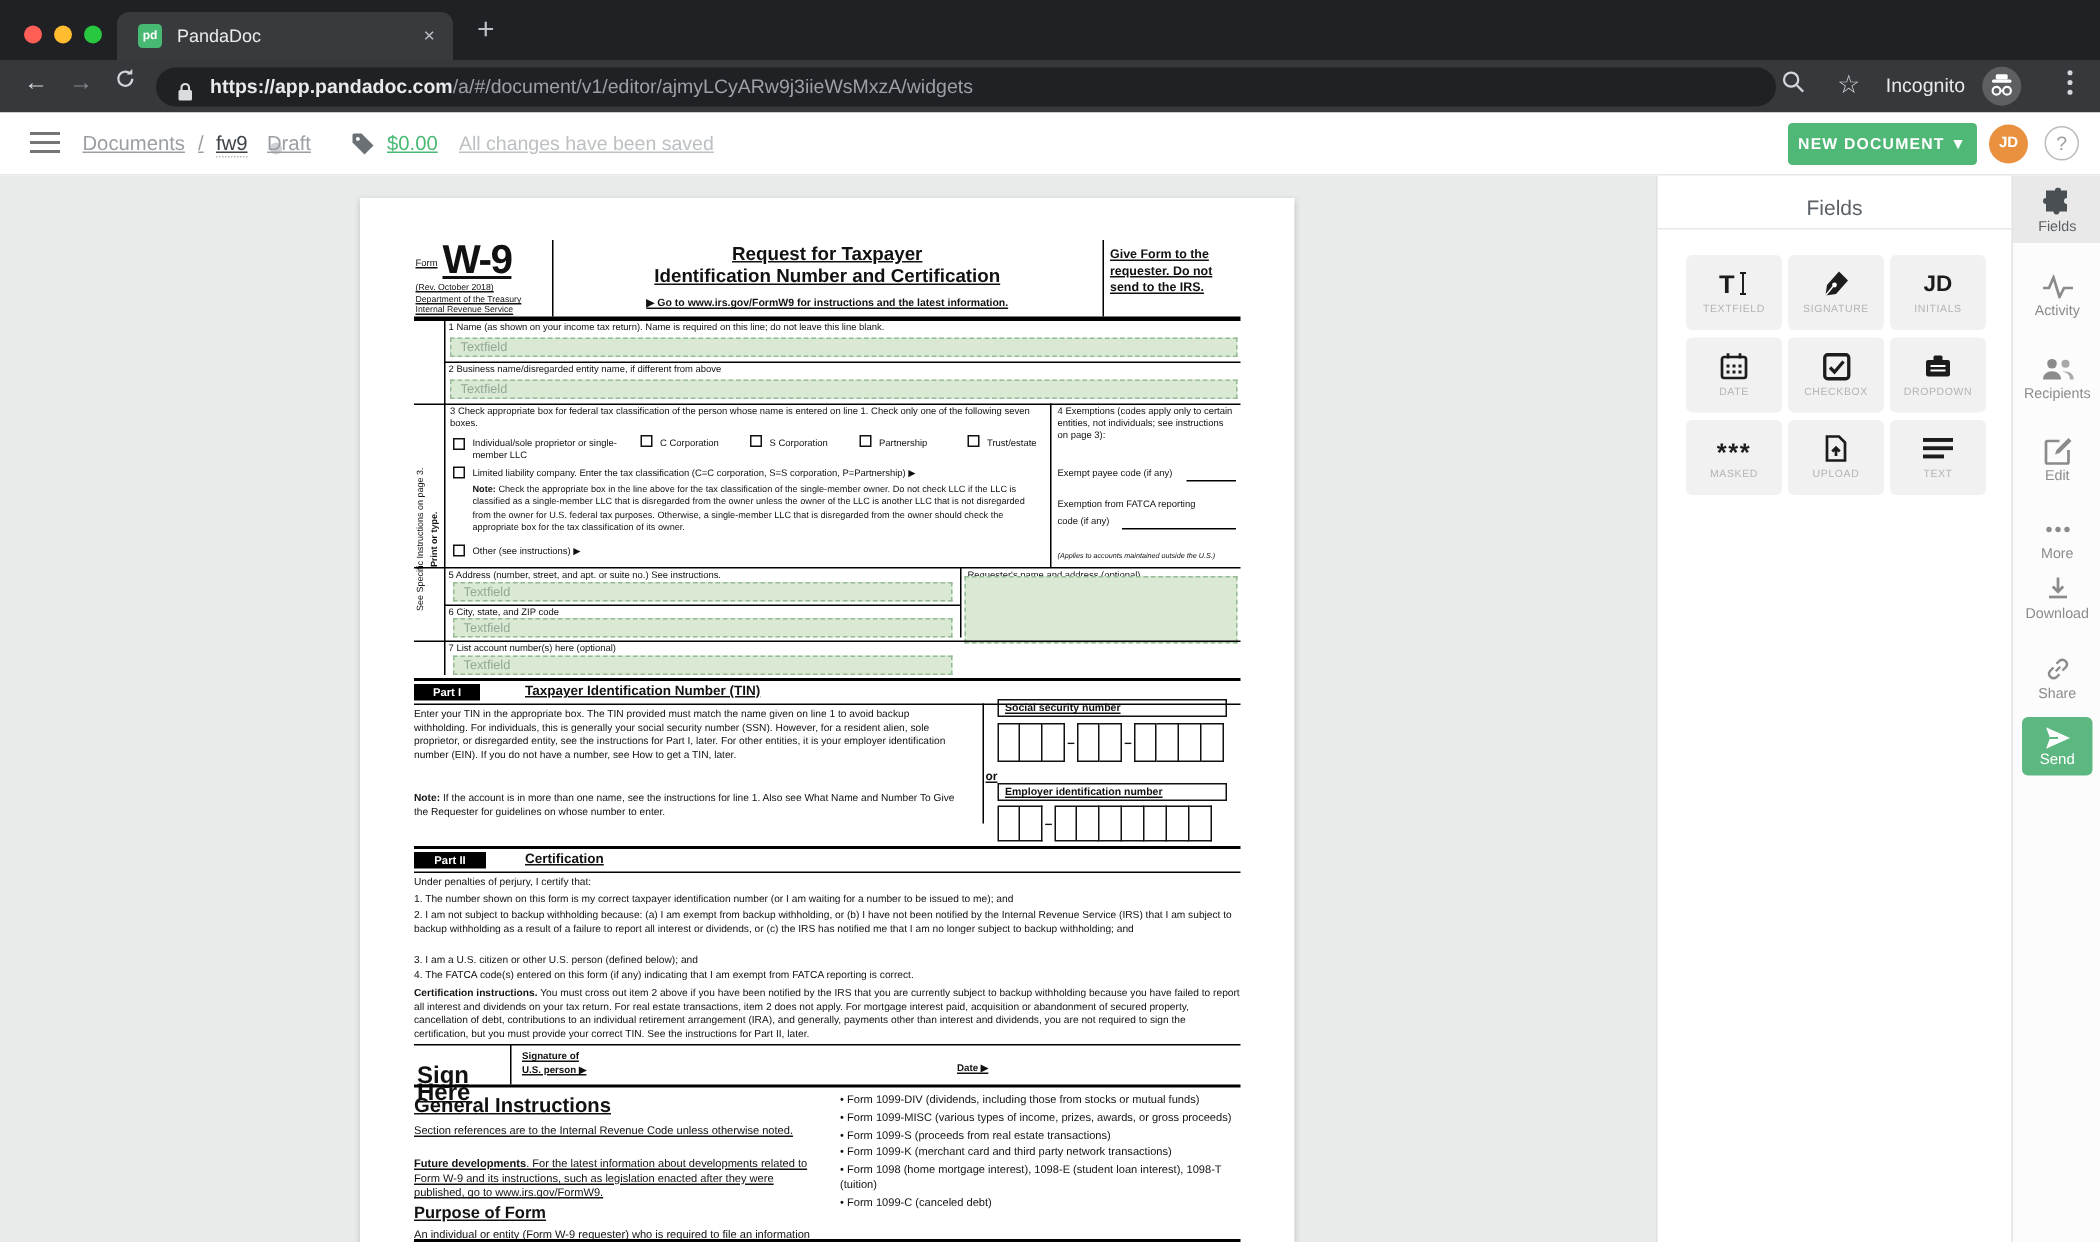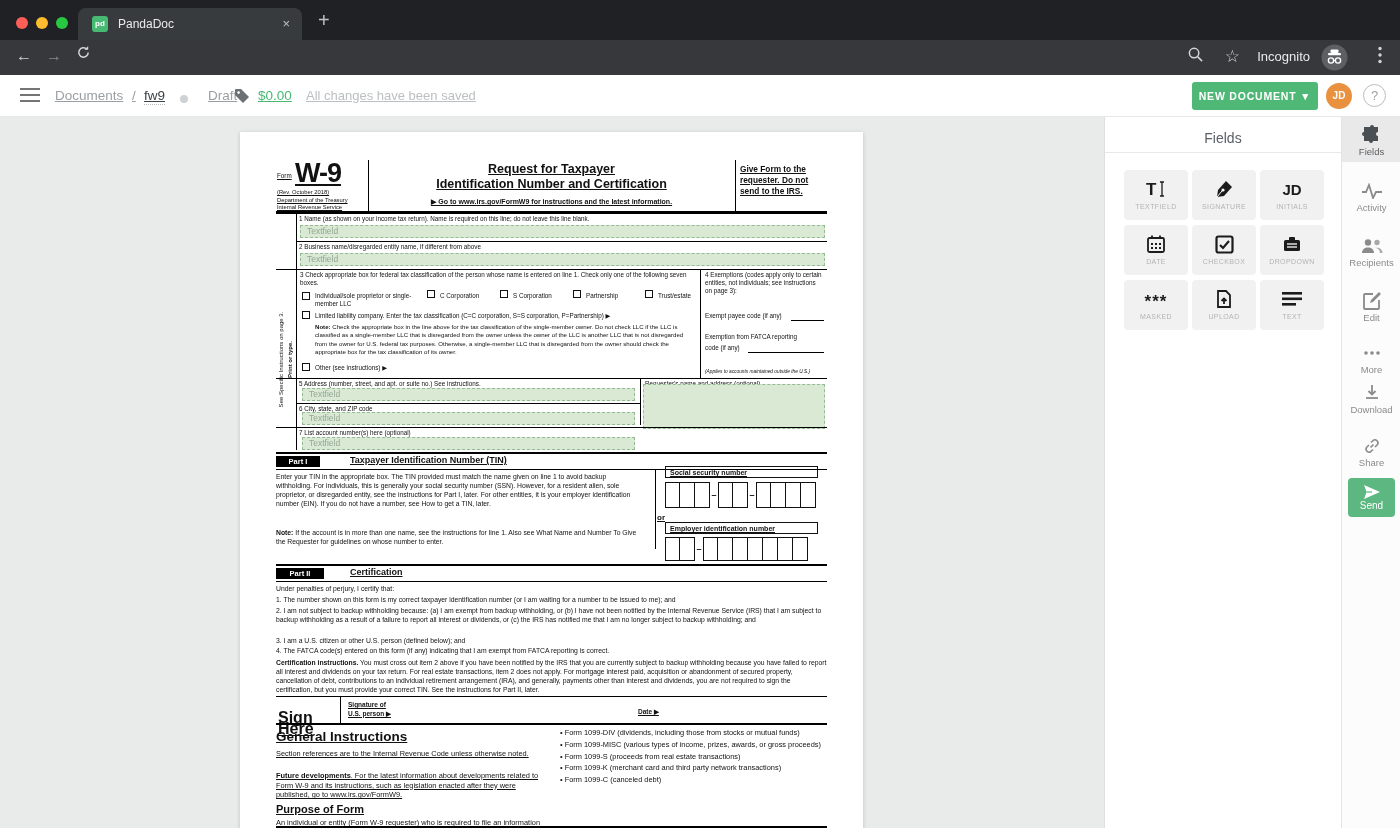--- a/index.html
+++ b/index.html
@@ -77,20 +77,29 @@
 </div>
 <div id="urlbar">
   <span class="navbtn" style="left:16px">←</span>
   <span class="navbtn" style="left:46px;color:#85888c">→</span>
   <span class="navbtn" style="left:76px;top:5px">
     <svg width="15" height="15" viewBox="0 0 16 16">
         <path d="M13 8a5 5 0 1 1-1.5-3.6" fill="none" stroke="#d2d5d9" stroke-width="1.6"></path>
         <path d="M13 1v4h-4z" fill="#d2d5d9"></path>
       </svg>
   </span>
+  <div id="omnibox">
+    <span class="lock">
+      <svg width="11" height="13" viewBox="0 0 11 13">
+          <rect x="1" y="5" width="9" height="7" rx="1" fill="#dadce0"></rect>
+          <path d="M3 5V3.5a2.5 2.5 0 0 1 5 0V5" fill="none" stroke="#dadce0" stroke-width="1.4"></path>
+        </svg>
+    </span>
+    <span class="u1">https://app.pandadoc.com</span><span class="u2">/a/#/document/v1/editor/ajmyLCyARw9j3iieWsMxzA/widgets</span>
+  </div>
   <span class="chromeR" style="right:196px;top:6px">
     <svg width="17" height="17" viewBox="0 0 18 18">
         <circle cx="7.5" cy="7.5" r="5" fill="none" stroke="#d2d5d9" stroke-width="1.6"></circle>
         <line x1="11.5" y1="11.5" x2="16" y2="16" stroke="#d2d5d9" stroke-width="1.6"></line>
       </svg>
   </span>
   <span class="chromeR" style="right:160px;top:6px;font-size:17px">☆</span>
   <span class="chromeR" style="right:90px;top:9px;font-size:13px;color:#e8eaed">Incognito</span>
   <span class="chromeR" style="right:52px;top:4px">
     <svg width="27" height="27" viewBox="0 0 27 27">
@@ -116,21 +125,21 @@
     <svg width="20" height="16" viewBox="0 0 20 16">
         <rect y="1" width="20" height="2" fill="#757575"></rect>
         <rect y="7" width="20" height="2" fill="#757575"></rect>
         <rect y="13" width="20" height="2" fill="#757575"></rect>
       </svg>
   </span>
   <span class="abs bc" style="left:55px;top:13px">Documents</span>
   <span class="abs bc" style="left:132px;top:13px">/</span>
   <span class="abs" id="docname" style="left:144px;top:13px">fw9</span>
   <span class="abs" style="left:180px;top:20px;width:8px;height:8px;border-radius:50%;background:#cfd2d4"></span>
-  <span class="abs bc" style="left:208px;top:13px">Draft</span>
+  <span class="abs bc" style="left:178px;top:13px">Draft</span>
   <span class="abs" style="left:234px;top:13px">
     <svg width="16" height="16" viewBox="0 0 16 16">
         <path d="M1 2a1 1 0 0 1 1-1h5l8 8-6 6-8-8z" fill="#6b7075"></path>
         <circle cx="4.6" cy="4.6" r="1.3" fill="#fff"></circle>
       </svg>
   </span>
   <span class="abs" style="left:258px;top:13px;font-size:13.5px;color:#47b972">$0.00</span>
   <span class="abs" style="left:306px;top:13px;font-size:13px;color:#bcc0c2">All changes have been saved</span>
   <button id="newdoc">NEW DOCUMENT ▼</button>
   <span id="avatar">JD</span>
@@ -256,20 +265,21 @@
     <div class="abs" style="left:36px;top:639px;width:268px;font-size:7.4px;line-height:9.6px">
       <span class="b">Future developments</span><span>. For the latest information about developments related to Form W-9 and its instructions, such as legislation enacted after they were published, go to www.irs.gov/FormW9.</span>
     </div>
     <div class="abs b" style="left:36px;top:671px;font-size:11px">Purpose of Form</div>
     <div class="abs" style="left:36px;top:686px;width:268px;font-size:7.4px;line-height:9.6px">An individual or entity (Form W-9 requester) who is required to file an information return with the IRS must obtain your correct taxpayer identification number (TIN) which may be your social security number</div>
     <ul class="bullets" style="left:320px;top:596px;width:267px">
       <li>Form 1099-DIV (dividends, including those from stocks or mutual funds)</li>
       <li>Form 1099-MISC (various types of income, prizes, awards, or gross proceeds)</li>
       <li>Form 1099-S (proceeds from real estate transactions)</li>
       <li>Form 1099-K (merchant card and third party network transactions)</li>
+      <li>Form 1098 (home mortgage interest), 1098-E (student loan interest), 1098-T (tuition)</li>
       <li>Form 1099-C (canceled debt)</li>
     </ul>
     <i class="hl" style="left:36px;top:694px;width:551px;height:3px"></i>
   </div>
 
   <div id="fieldsPanel">
     <h2>Fields</h2>
     <div id="panelDivider"></div>
 
     <div class="tile" style="left:19px;top:53px">

